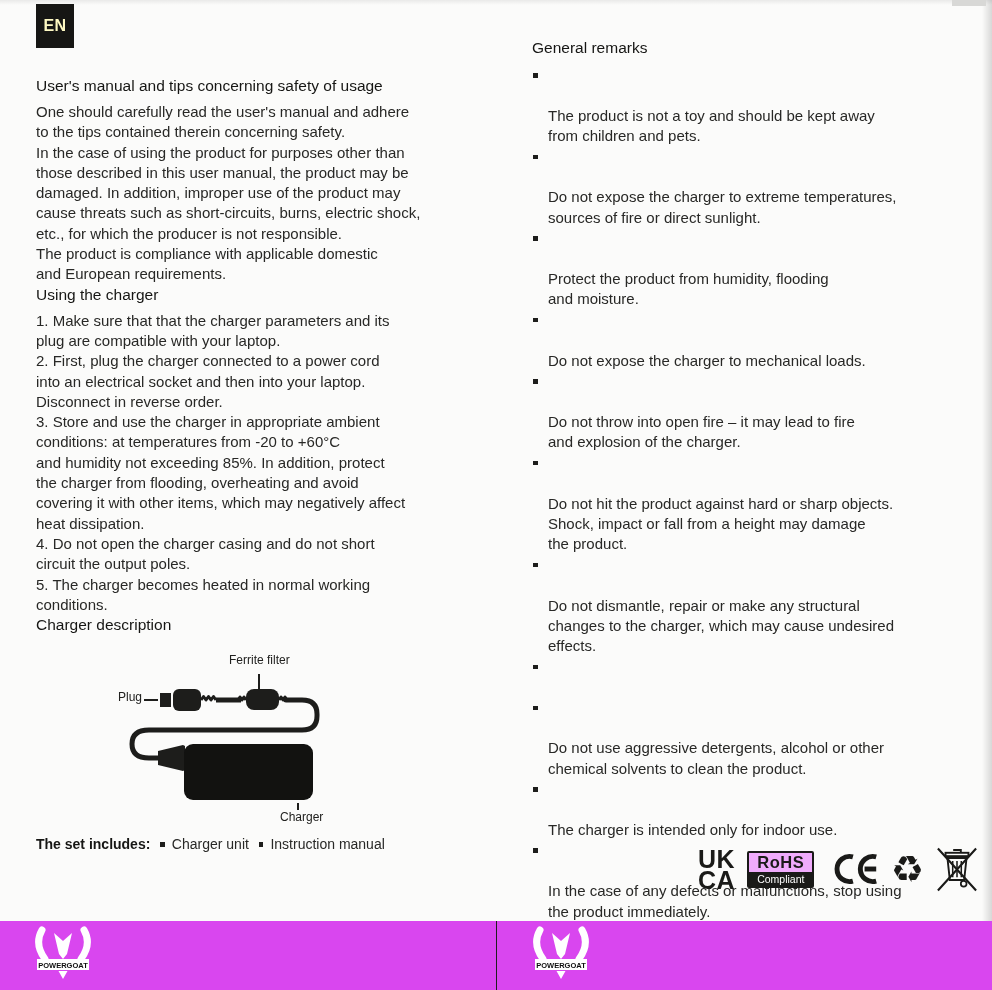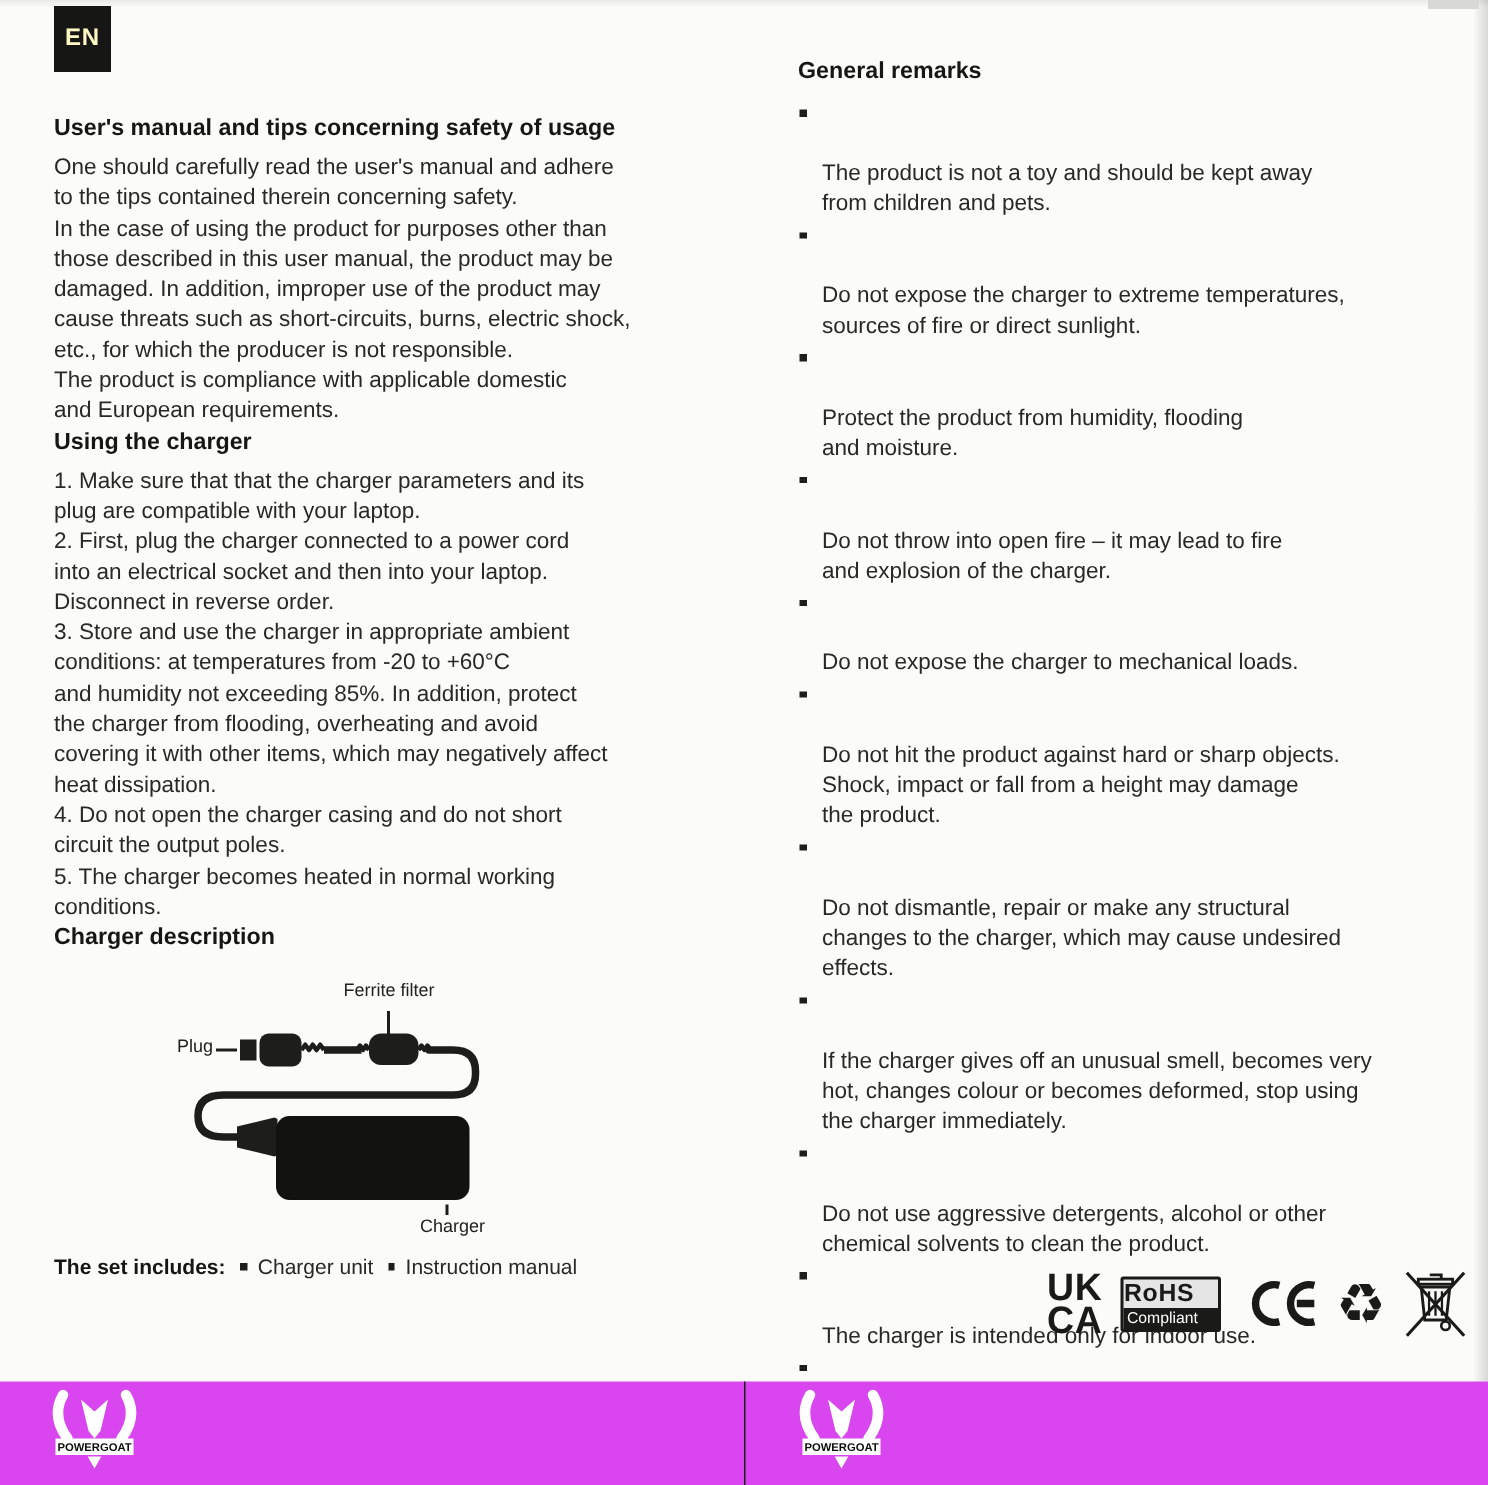--- a/index.html
+++ b/index.html
@@ -19,21 +19,21 @@
   .en-badge{
     position:absolute; left:36px; top:4px; width:38px; height:44px;
     background:#161614; color:#fef9c3; font-weight:bold; font-size:16px;
     display:flex; align-items:center; justify-content:center; letter-spacing:0.5px;
   }
 
   .col{position:absolute; top:0;}
   .col-left{left:36px; top:76px; width:452px;}
   .col-right{left:532px; top:38px; width:436px;}
 
-  h2.sec{margin:0; font-size:15.5px; font-weight:bold; color:#161614; line-height:20px;}
+  h2.sec{margin:0; font-size:15.5px; font-weight:normal; color:#161614; line-height:20px;}
   .body{margin:6px 0 0 0; font-size:15px; line-height:20.3px; white-space:pre-line; color:#282826;}
   .mt{margin-top:14px;}
 
   
   ul.remarks{list-style:none; margin:7px 0 0 0; padding:0;}
   li.rem{position:relative; padding-left:16px; font-size:15px; line-height:20.4px;
     white-space:pre-line; color:#282826;}
   .sq{position:absolute; left:1px; top:8px; width:4.5px; height:4.5px; background:#1d1d1b;}
   .sq.inline{position:static; display:inline-block; vertical-align:middle; margin:0 7px 2px 10px;}
 
@@ -47,21 +47,21 @@
 
   .set-line{margin-top:1px; font-size:14px; color:#282826;}
   .set-line .b{font-weight:bold; color:#161614;}
   .inc-item{white-space:nowrap;}
 
   
   .marks{position:absolute; left:698px; top:843px; width:280px; height:52px;
     display:flex; align-items:center; justify-content:space-between;}
   .ukca{font-weight:bold; font-size:25px; line-height:20.5px; color:#1a1a18;
     letter-spacing:0.5px; text-align:center; transform:scaleY(1.02);}
-  .rohs{border:2.5px solid #1a1a18; border-radius:2px; text-align:left; width:63px; background:#e5e5e5;}
+  .rohs{border:2.5px solid #1a1a18; border-radius:2px; text-align:center; width:63px; background:#f0abfc;}
   .rohs-top{font-weight:bold; font-size:16.5px; line-height:19px; color:#1a1a18; letter-spacing:0.5px;}
   .rohs-bottom{background:#1a1a18; color:#fff; font-size:10.5px; line-height:14px; padding:0 2px;}
   .recycle{font-size:37px; line-height:1; color:#1a1a18; font-family:"DejaVu Sans", sans-serif;}
 
   
   .footer-bar{position:absolute; left:0; bottom:0; width:992px; height:69px; background:#d946ef;}
   .fold-line{position:absolute; left:496px; top:0; width:1px; height:69px; background:#1f1f1f;}
   .goat{position:absolute; top:5px; width:60px; height:58px;}
   .goat.g1{left:33px;} .goat.g2{left:531px;}
 </style>
@@ -160,48 +160,45 @@
         </li>
 
         <li class="rem">
           <span class="sq"></span>
           <span>Protect the product from humidity, flooding
 and moisture.</span>
         </li>
 
         <li class="rem">
           <span class="sq"></span>
+          <span>Do not expose the charger to mechanical loads.</span>
+        </li>
+
+        <li class="rem">
+          <span class="sq"></span>
           <span>Do not throw into open fire – it may lead to fire
 and explosion of the charger.</span>
-        </li>
-
-        <li class="rem">
-          <span class="sq"></span>
-          <span>Do not expose the charger to mechanical loads.</span>
         </li>
 
         <li class="rem">
           <span class="sq"></span>
           <span>Do not hit the product against hard or sharp objects.
 Shock, impact or fall from a height may damage
 the product.</span>
         </li>
 
         <li class="rem">
           <span class="sq"></span>
           <span>Do not dismantle, repair or make any structural
 changes to the charger, which may cause undesired
 effects.</span>
         </li>
 
         <li class="rem">
           <span class="sq"></span>
-          <span>If the charger gives off an unusual smell, becomes very
-hot, changes colour or becomes deformed, stop using
-the charger immediately.</span>
         </li>
 
         <li class="rem">
           <span class="sq"></span>
           <span>Do not use aggressive detergents, alcohol or other
 chemical solvents to clean the product.</span>
         </li>
 
         <li class="rem">
           <span class="sq"></span>

